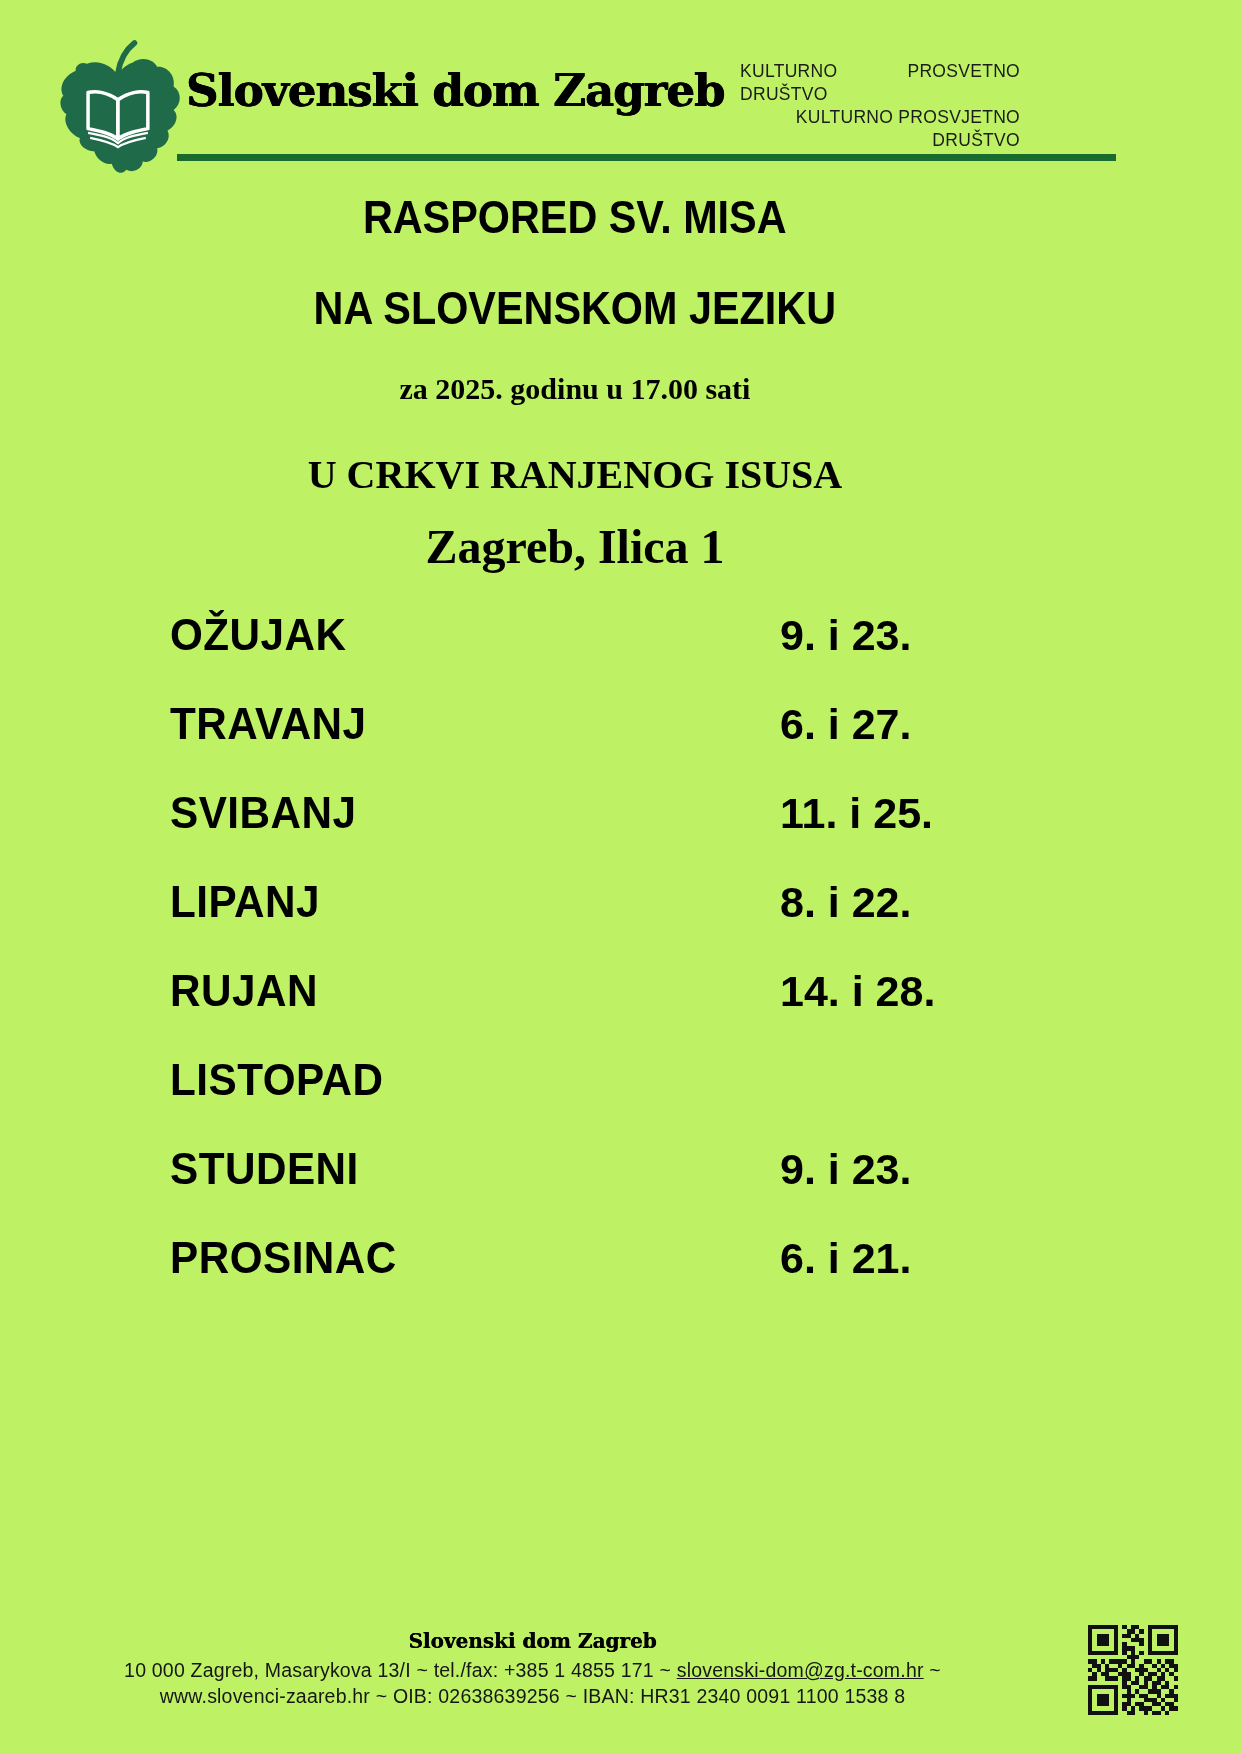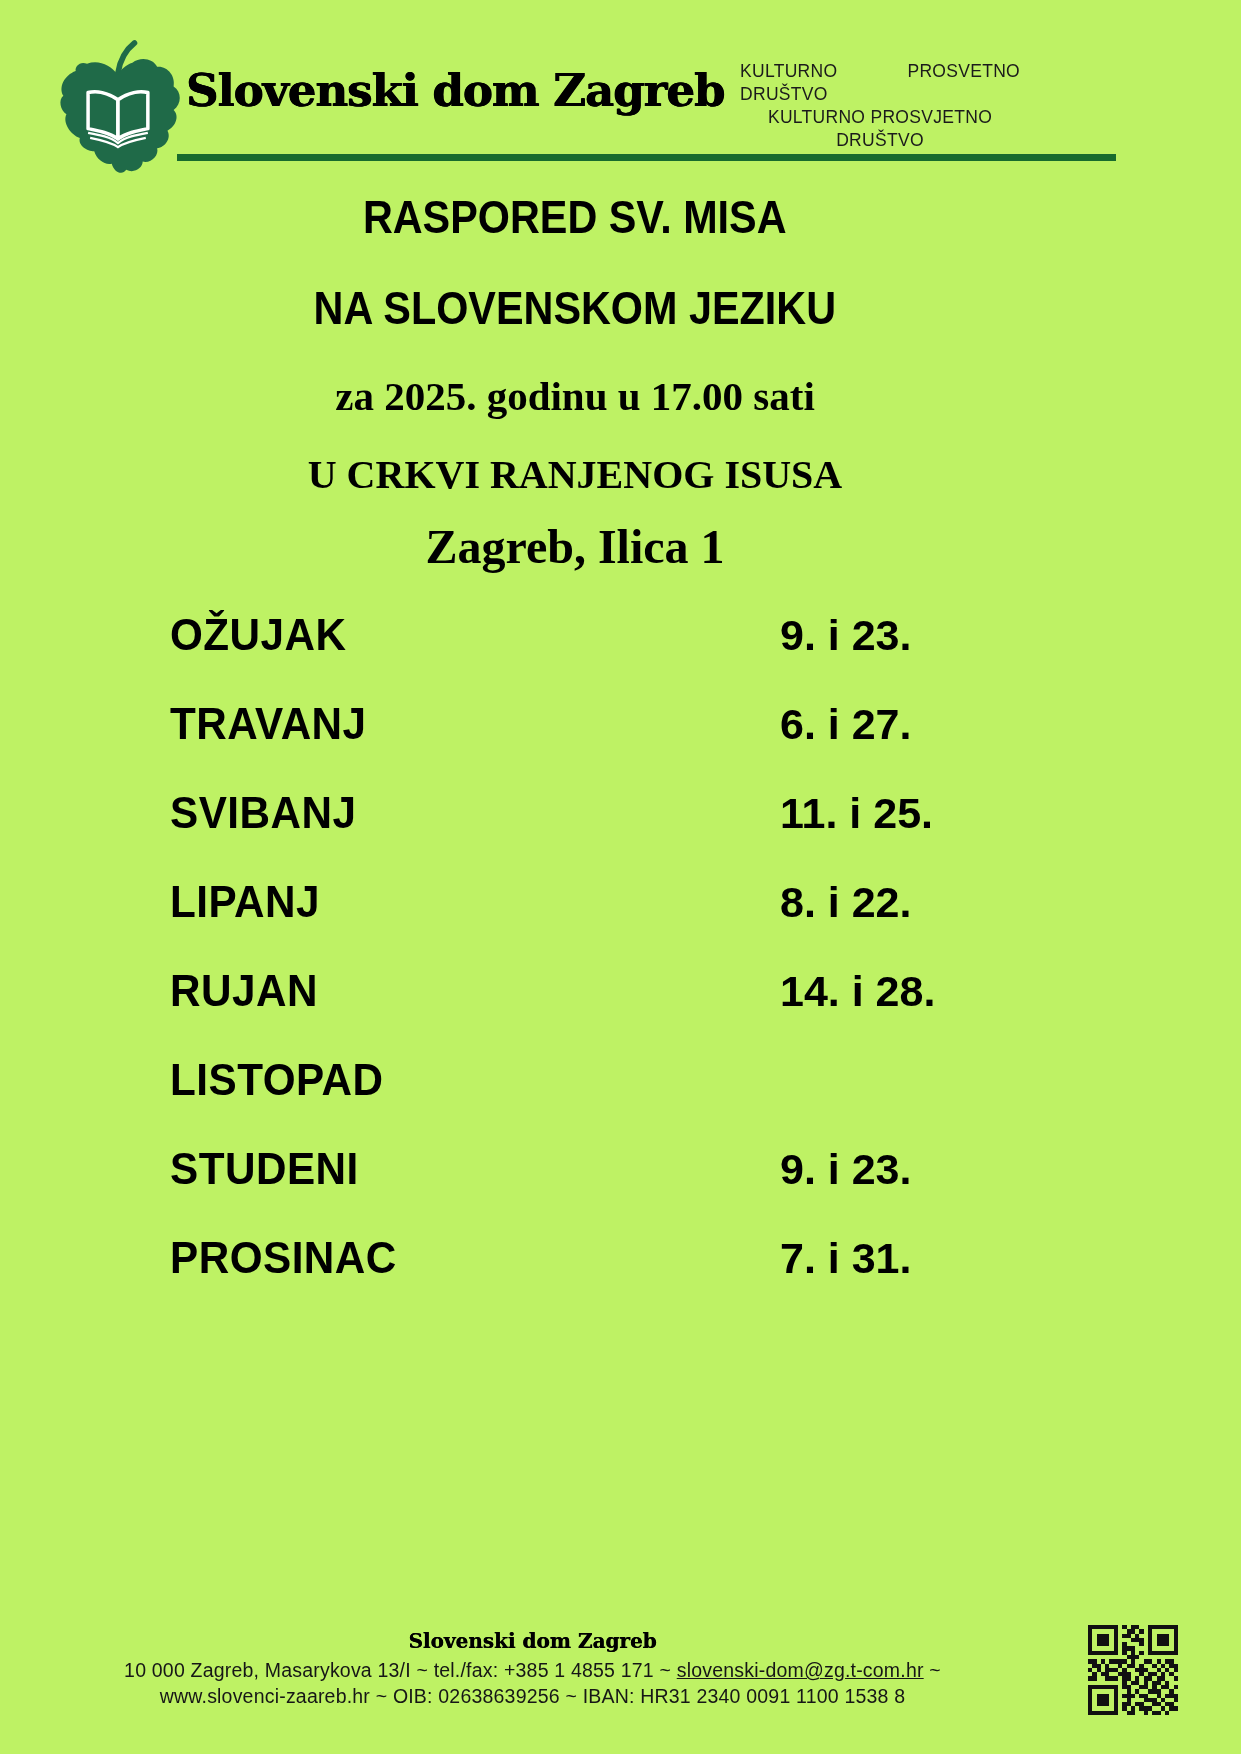--- a/index.html
+++ b/index.html
@@ -19,31 +19,31 @@
   .brand-title {
     position:absolute; left:186px; top:64px;
     font-family:"DejaVu Serif", serif;
     font-weight:bold; font-size:45px; letter-spacing:-1px;
     text-shadow:0.6px 0 0 #000, -0.3px 0 0 #000;
     white-space:nowrap;
   }
   .society { position:absolute; left:740px; top:60px; width:280px;
     font-size:17.5px; line-height:23px; letter-spacing:0.3px; color:#1b1b1b; }
   .society .l1 { text-align:justify; text-align-last:justify; }
-  .society .l2 { text-align:center; }
+  .society .l2 { text-align:right; }
   .header-rule { position:absolute; left:177px; top:154px; width:939px; height:7px; background:#186b2d; }
 
   
   .content-col { position:absolute; left:175px; width:800px; text-align:center; }
   .h-main { font-weight:bold; font-size:47px; white-space:nowrap; }
   .h-main .squeeze { display:inline-block; transform:scaleX(0.88); transform-origin:center; }
   .t1 { top:189px; }
   .t2 { top:280px; }
   .serif-line { font-family:"Liberation Serif", serif; font-weight:bold; white-space:nowrap; }
-  .s1 { top:372px; font-size:41px; }
+  .s1 { top:372px; font-size:30px; }
   .s2 { top:451px; font-size:40px; }
   .s3 { top:519px; font-size:48px; }
 
   
   .schedule { position:absolute; left:170px; top:611px; width:875px;
     display:flex; flex-direction:column; row-gap:41px; }
   .schedule-row { display:flex; align-items:center; height:48px; }
   .month { font-weight:bold; font-size:44px; letter-spacing:0.5px; white-space:nowrap;
     display:inline-block; transform:scaleX(0.96); transform-origin:left center; }
   .spacer { flex:1; }
@@ -143,21 +143,21 @@
       <span class="spacer"></span>
     </div>
     <div class="schedule-row">
       <span class="month">STUDENI</span>
       <span class="spacer"></span>
       <span class="dates">9. i 23.</span>
     </div>
     <div class="schedule-row">
       <span class="month">PROSINAC</span>
       <span class="spacer"></span>
-      <span class="dates">7. i 31.</span>
+      <span class="dates">6. i 21.</span>
     </div>
   </div>
 
   <div class="footer">
     <div class="footer-org">Slovenski dom Zagreb</div>
     <div class="footer-line"><span>10 000 Zagreb, Masarykova 13/I ~ tel./fax: +385 1 4855 171 ~ </span><span class="email-link">slovenski-dom@zg.t-com.hr</span><span> ~</span></div>
     <div class="footer-line">www.slovenci-zaareb.hr ~ OIB: 02638639256 ~ IBAN: HR31 2340 0091 1100 1538 8</div>
   </div>
 
   <div class="qr"><svg viewBox="0 0 21 21" xmlns="http://www.w3.org/2000/svg" fill="#111">

